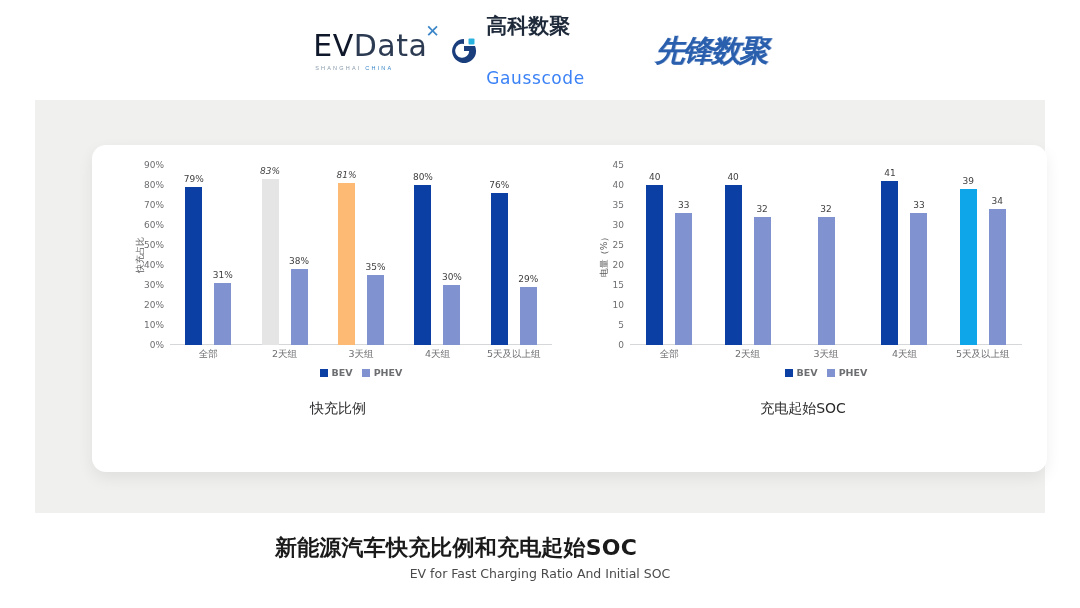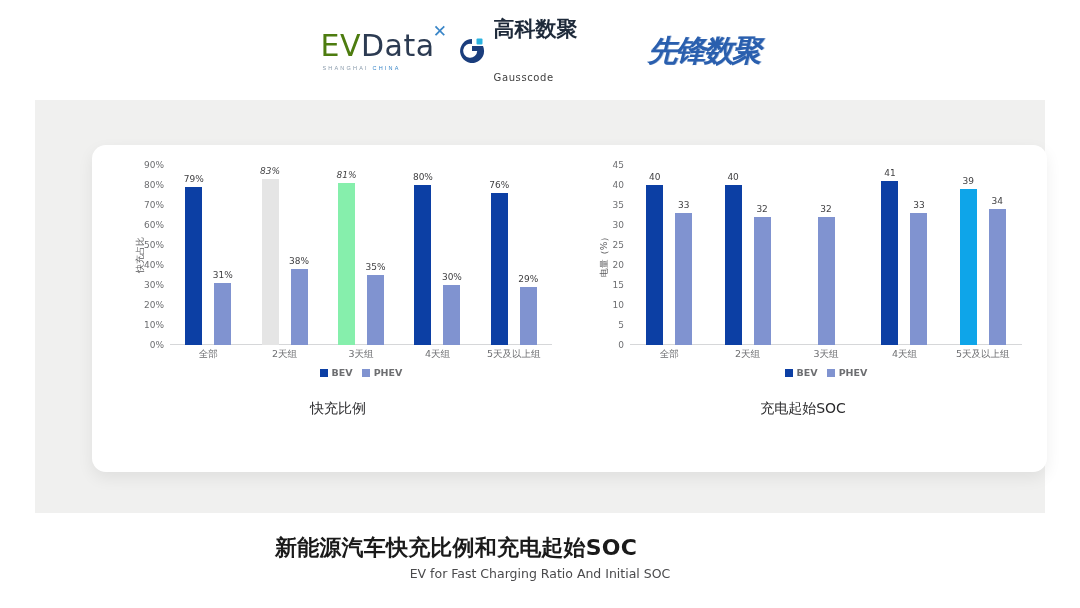--- a/index.html
+++ b/index.html
@@ -13,39 +13,39 @@
   
   .logo-bar {
     position: absolute; left: 0; top: 22px; width: 1080px; height: 58px;
     display: flex; align-items: center; justify-content: center; gap: 22px;
   }
   .logo-evdata { display: flex; flex-direction: column; align-items: flex-start; }
   .logo-evdata-main {
     font-size: 30px; letter-spacing: .5px; color: #2c3b52;
     font-family: "DejaVu Sans", sans-serif; position: relative; line-height: 1;
   }
-  .logo-evdata-main .ev { color: #4d7c0f; }
+  .logo-evdata-main .ev { color: #0f172a; }
   .logo-evdata-main .x {
     position: absolute; right: -13px; top: -8px; font-size: 17px; color: #3a86c8;
   }
   .logo-evdata-sub {
     font-size: 5.5px; letter-spacing: 2.2px; margin-top: 4px; margin-left: 2px;
     color: #8899aa;
   }
   .logo-evdata-sub .cn { color: #3a86c8; }
 
   .logo-gauss { display: flex; align-items: center; gap: 7px; }
   .gauss-mark { width: 30px; height: 30px; position: relative; }
   .logo-gauss-txt { display: flex; flex-direction: column; line-height: 1.05; }
   .logo-gauss-cn {
     font-size: 21px; font-weight: bold; color: #1e2a3a;
     font-family: "DejaVu Sans", sans-serif;
   }
   .logo-gauss-en {
-    font-size: 10px; color: #404040; letter-spacing: .6px;
+    font-size: 17px; color: #3b82f6; letter-spacing: .6px;
     font-family: "DejaVu Sans", sans-serif;
     margin-top: 33px;
   }
 
   .logo-xianfeng {
     font-size: 30px; font-weight: bold; font-style: italic; color: #2a5fae;
     font-family: "DejaVu Sans", sans-serif; letter-spacing: -2px;
     text-shadow: 1px 0 0 rgba(42,95,174,.45);
     margin-left: 48px;
   }
@@ -197,21 +197,21 @@
           </div>
           <div class="group">
             <div class="bar bev" style="height: 92.2222%; background: #e5e5e5; font-style: italic;">
               <span class="dl">83%</span>
             </div>
             <div class="bar phev" style="height: 42.2222%; background: rgb(128, 147, 208);">
               <span class="dl">38%</span>
             </div>
           </div>
           <div class="group">
-            <div class="bar bev" style="height: 90%; background: #86efac; font-style: italic;">
+            <div class="bar bev" style="height: 90%; background: #fdba74; font-style: italic;">
               <span class="dl">81%</span>
             </div>
             <div class="bar phev" style="height: 38.8889%; background: rgb(128, 147, 208);">
               <span class="dl">35%</span>
             </div>
           </div>
           <div class="group">
             <div class="bar bev" style="height: 88.8889%; background: rgb(12, 63, 164);">
               <span class="dl">80%</span>
             </div>

